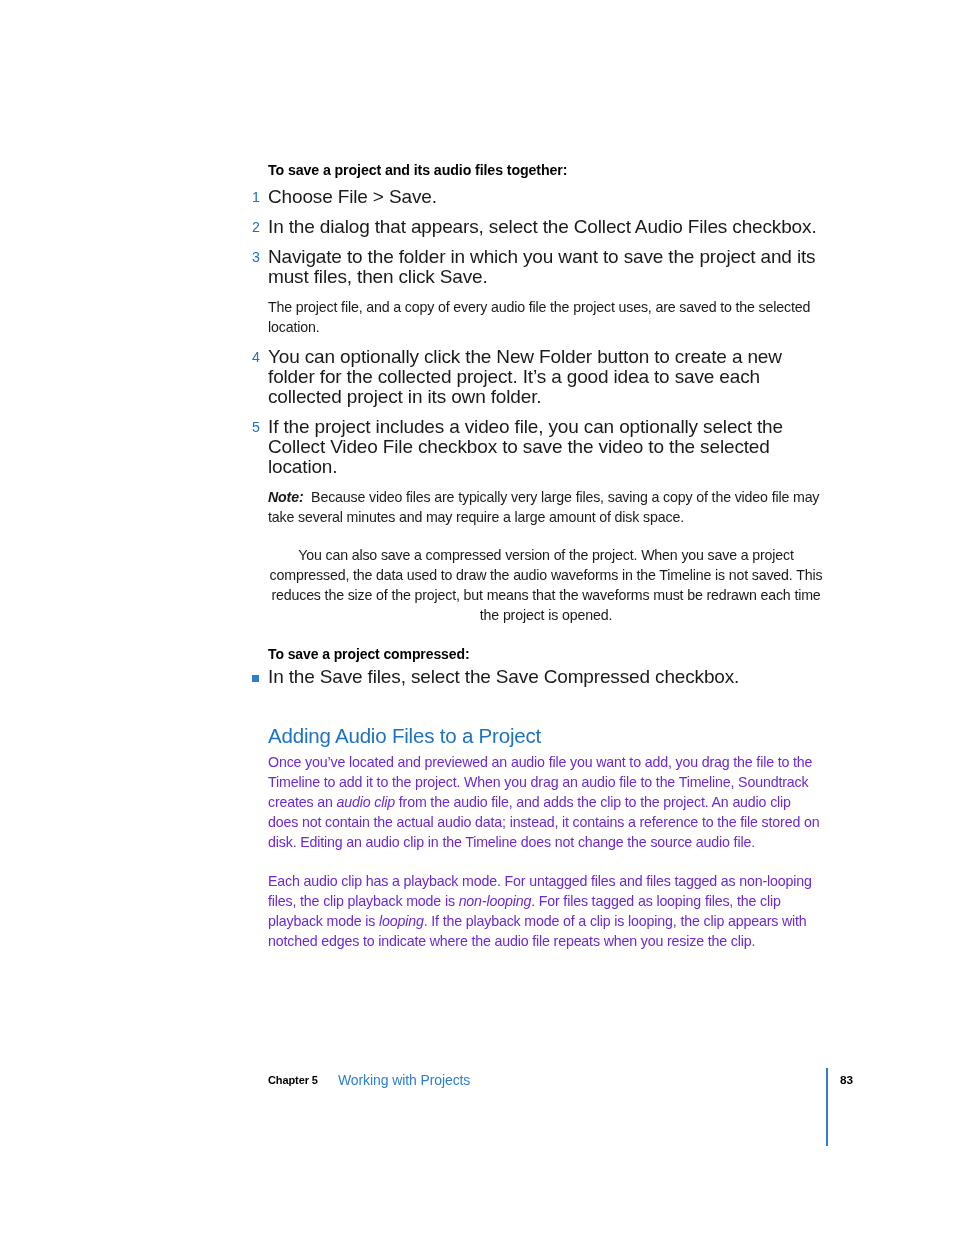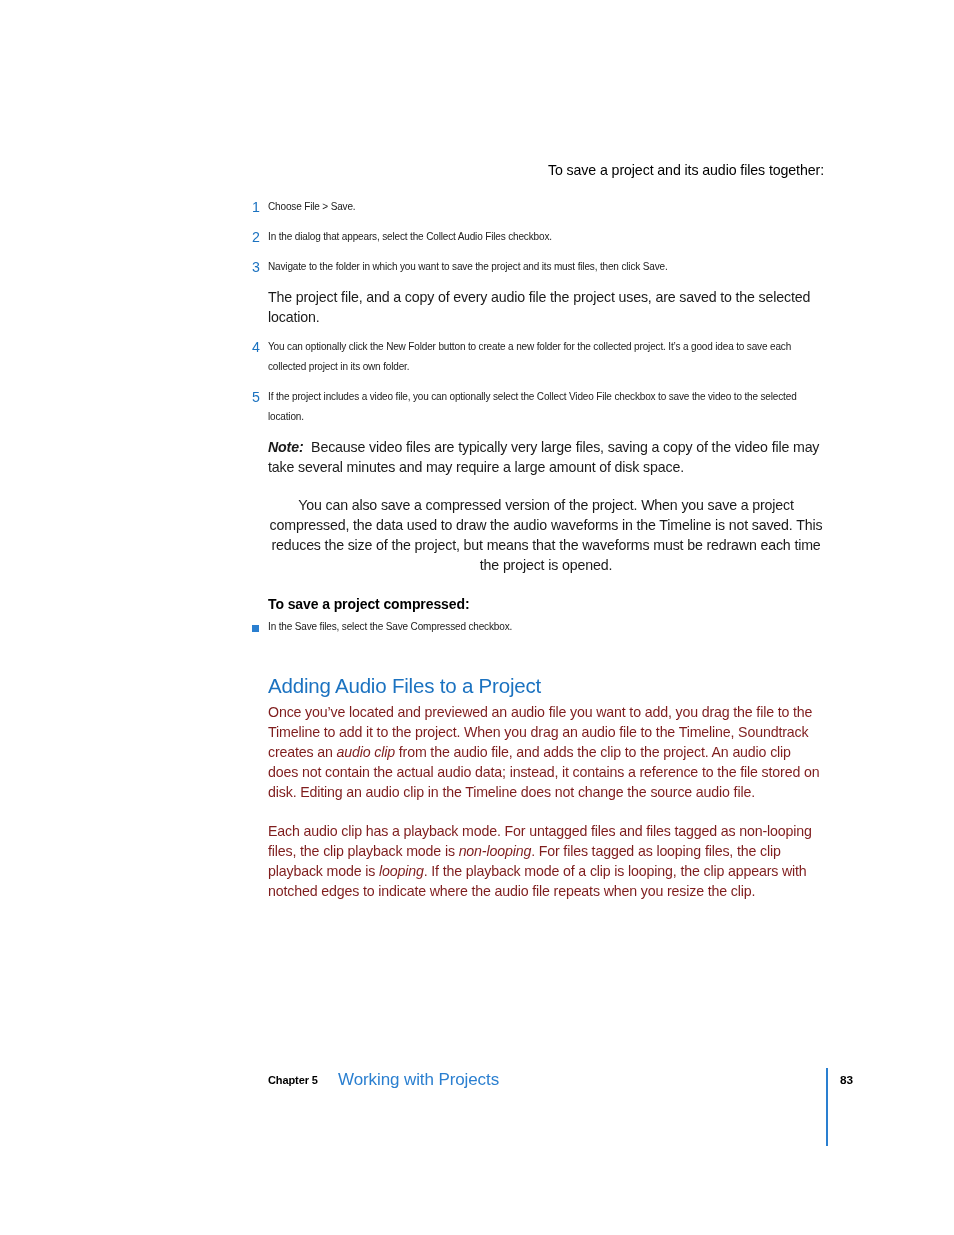--- a/index.html
+++ b/index.html
@@ -28,26 +28,25 @@
   .content {
     position: absolute;
     left: 252px;
     top: 160px;
     width: 572px;
   }
 
   
   .proc-head {
     font-size: 14.2px;
-    font-weight: normal;
-    color: #000000;
-    line-height: 20px;
-    margin: 0 0 17px 16px;
-    letter-spacing: -0.1px;
-    text-align: right;
+    font-weight: bold;
+    color: #000000;
+    line-height: 20px;
+    margin: 0 0 7px 16px;
+    letter-spacing: -0.1px;
   }
 
   .olist {
     list-style: none;
     margin: 0;
     padding: 0;
   }
   .oitem {
     position: relative;
     padding-left: 16px;
@@ -68,21 +67,21 @@
   .marker.square {
     top: 8px;
     width: 7px;
     height: 7px;
     background: #2a7fd0;
     font-size: 0;
     line-height: 0;
   }
 
   .ptext {
-    font-size: 10px;
+    font-size: 19px;
     line-height: 20px;
     color: #1a1a1a;
     letter-spacing: -0.15px;
     margin: 0;
   }
 
   .sub-para {
     font-size: 14.2px;
     line-height: 20px;
     color: #1a1a1a;
@@ -109,21 +108,21 @@
     font-size: 20.5px;
     font-weight: normal;
     color: #1b72c0;
     line-height: 26px;
     margin: 16px 0 3px 16px;
     letter-spacing: -0.2px;
   }
   .body-para {
     font-size: 14.2px;
     line-height: 20px;
-    color: #7f1d1d;
+    color: #6d28d9;
     letter-spacing: -0.15px;
     margin: 0 0 0 16px;
   }
   .body-para + .body-para {
     margin-top: 19px;
   }
 
   .proc-head-2 {
     font-size: 14px;
     font-weight: bold;
@@ -148,21 +147,21 @@
     font-size: 11px;
     font-weight: bold;
     color: #000000;
     line-height: 18px;
     letter-spacing: -0.1px;
   }
   .footer-title {
     position: absolute;
     left: 86px;
     top: 0;
-    font-size: 17px;
+    font-size: 14px;
     font-weight: normal;
     color: #2a7fd0;
     line-height: 18px;
     letter-spacing: -0.1px;
   }
   .footer-rule {
     position: absolute;
     left: 574px;
     top: -3px;
     width: 2px;

